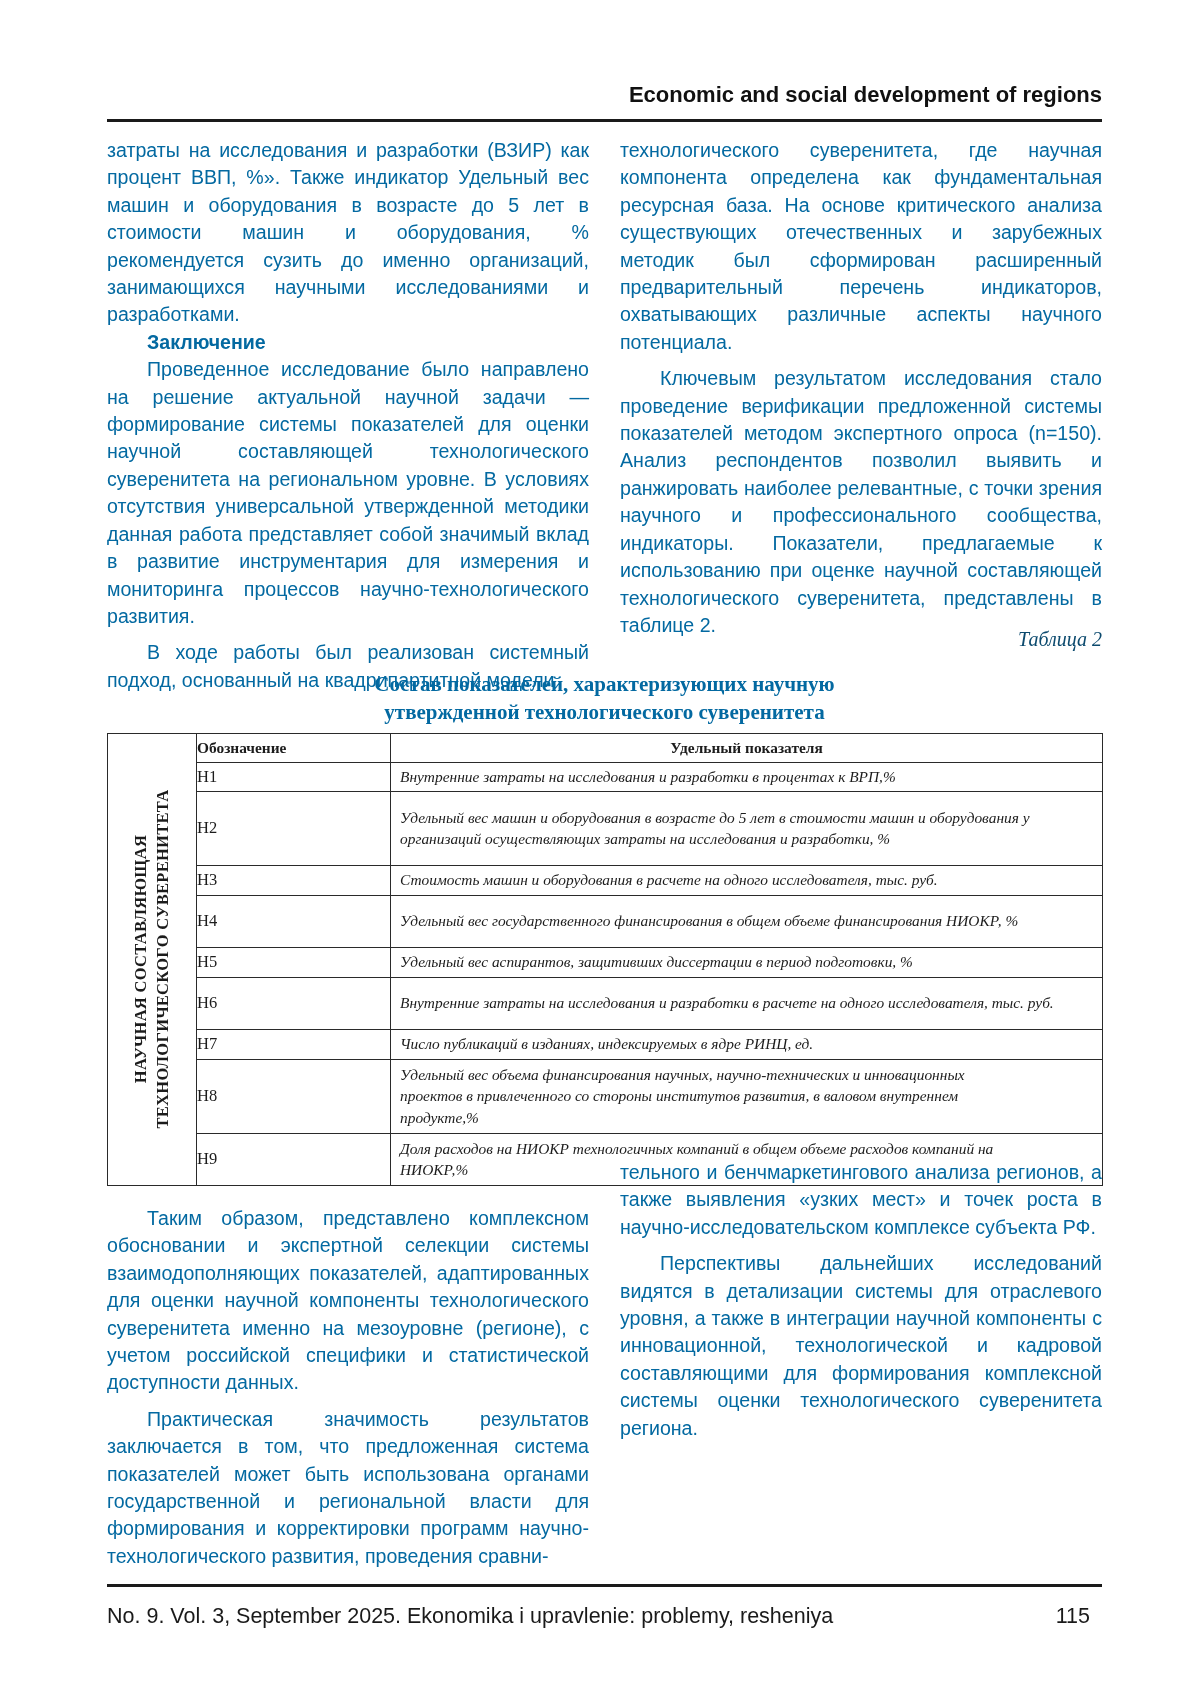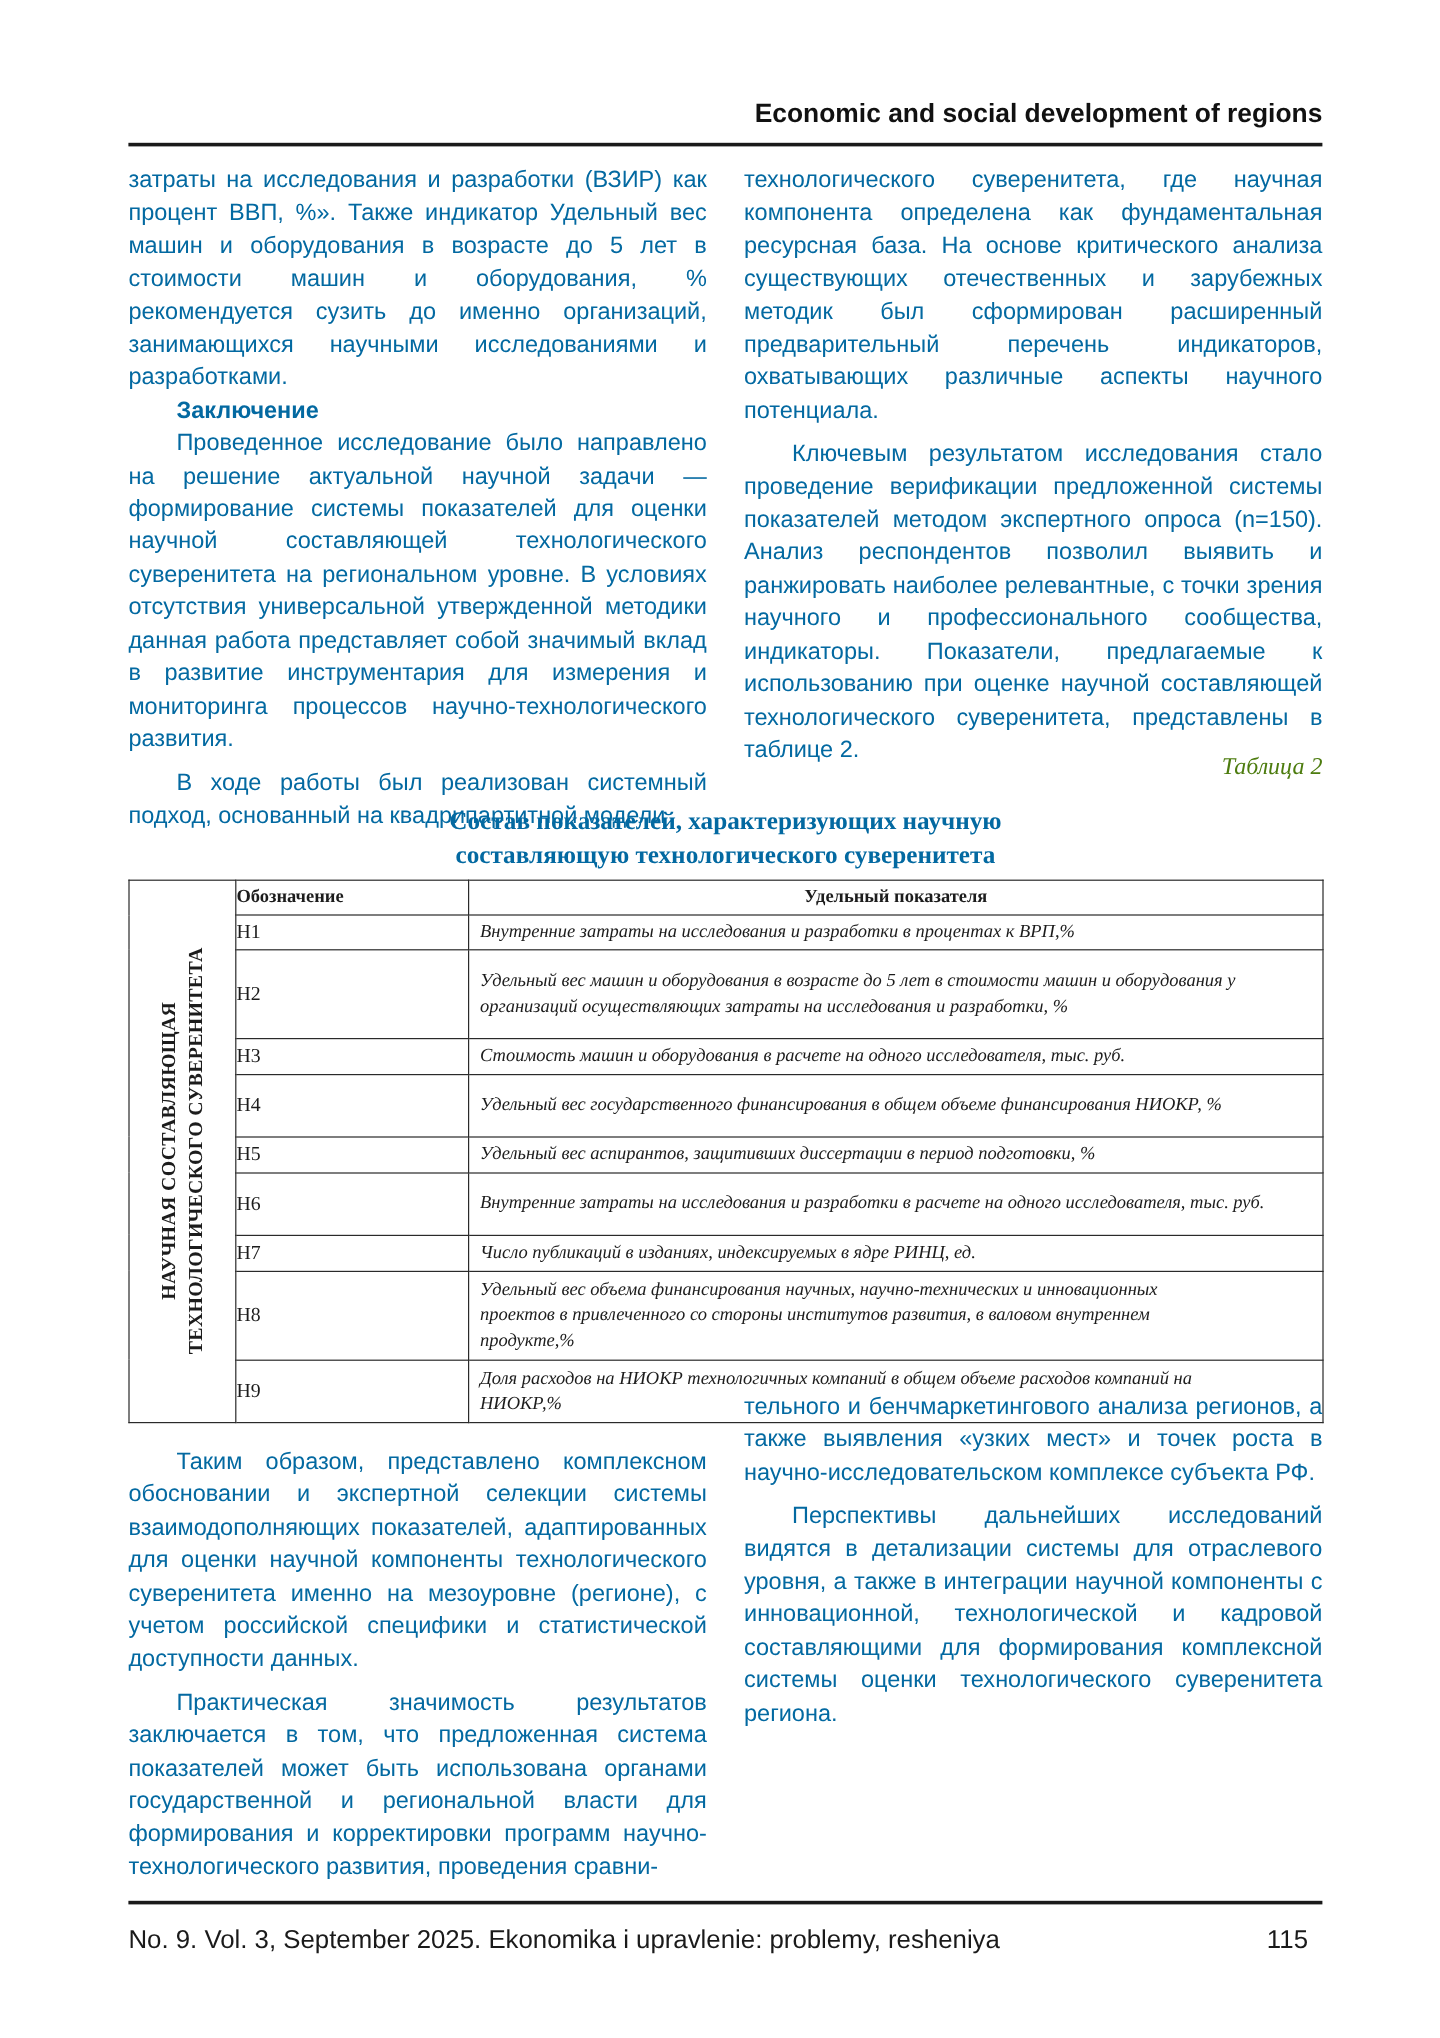--- a/index.html
+++ b/index.html
@@ -21,21 +21,21 @@
   .col p { margin: 0; }
   .col p.indent { text-indent: 40px; }
   .col p.gap { margin-top: 9px; }
   .col .heading { font-weight: bold; text-indent: 40px; }
   .col-left-top { left: 107px; top: 137px; }
   .col-right-top { left: 620px; top: 137px; }
   .col-left-bot { left: 107px; top: 1205px; }
   .col-right-bot { left: 620px; top: 1159px; }
 
   .table-label { position: absolute; right: 98px; top: 628px;
-    font-family: "Liberation Serif", serif; font-style: italic; font-size: 20px; color:#4d7c0f; }
+    font-family: "Liberation Serif", serif; font-style: italic; font-size: 20px; color:#0c4a6e; }
   .table-title { position: absolute; left: 107px; width: 995px; top: 670px; text-align: center;
     font-family: "Liberation Serif", serif; font-weight: bold; font-size: 21px; line-height: 28px; color:#0369a1; }
 
   table.ind { position: absolute; left: 107px; top: 733px; width: 996px;
     border-collapse: collapse; font-family: "Liberation Serif", serif; font-size: 15.4px; color:#1c1c1c; }
   table.ind td, table.ind th { border: 1.6px solid #2a2a2a; padding: 0; }
   table.ind th { font-weight: bold; font-size: 15.4px; height: 28px; }
   .vcell { width: 88px; position: relative; }
   .vlabel { position: absolute; left: 50%; top: 50%;
     transform: translate(-50%, -50%) rotate(-90deg); white-space: nowrap; text-align: center;
@@ -63,21 +63,21 @@
   </div>
 
   <div class="col col-right-top">
     <p>технологического суверенитета, где научная компонента определена как фундаментальная ресурсная база. На основе критического анализа существующих отечественных и зарубежных методик был сформирован расширенный предварительный перечень индикаторов, охватывающих различные аспекты научного потенциала.</p>
     <p class="indent gap">Ключевым результатом исследования стало проведение верификации предложенной системы показателей методом экспертного опроса (n=150). Анализ респондентов позволил выявить и ранжировать наиболее релевантные, с точки зрения научного и профессионального сообщества, индикаторы. Показатели, предлагаемые к использованию при оценке научной составляющей технологического суверенитета, представлены в таблице 2.</p>
   </div>
 
   <div class="table-label">Таблица 2</div>
   <div class="table-title">
     <div>Состав показателей, характеризующих научную</div>
-    <div>составляющую технологического суверенитета</div>
+    <div>утвержденной технологического суверенитета</div>
   </div>
 
   <table class="ind">
     <tbody>
         <tr>
       <td class="vcell" rowspan="10">
         <div class="vlabel">
           <div>НАУЧНАЯ СОСТАВЛЯЮЩАЯ</div>
           <div>ТЕХНОЛОГИЧЕСКОГО СУВЕРЕНИТЕТА</div>
         </div>

